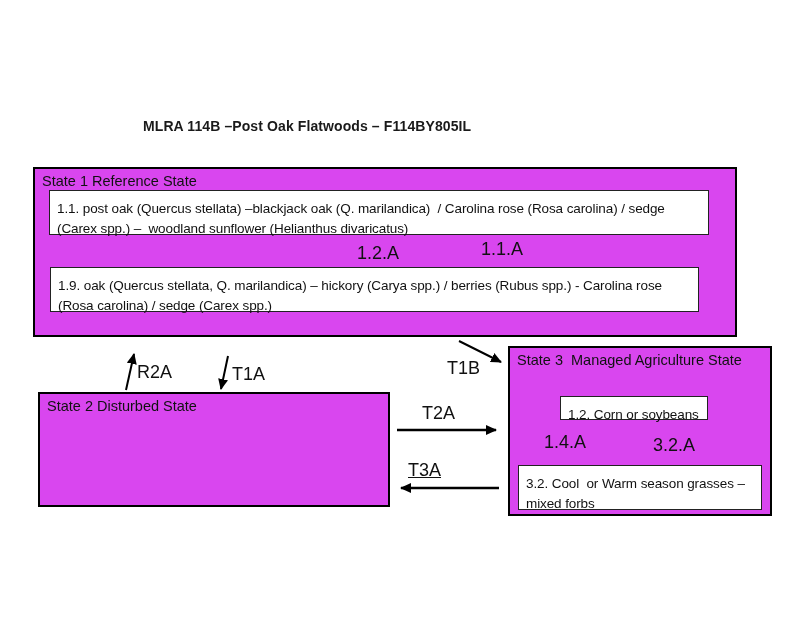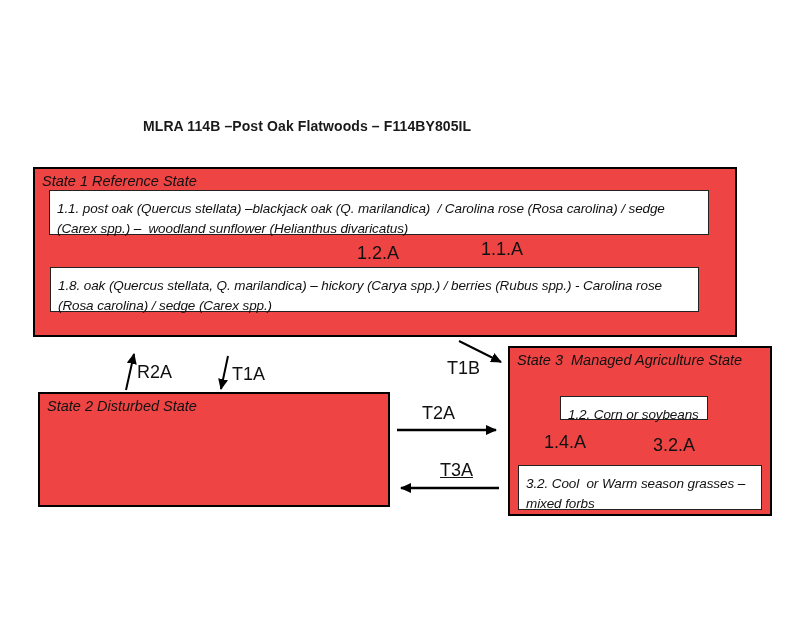--- a/index.html
+++ b/index.html
@@ -18,22 +18,21 @@
     top: 118px;
     font-size: 14px;
     font-weight: 600;
     letter-spacing: 0.1px;
     color: #1a1a1a;
     white-space: pre;
   }
   .state-box {
     position: absolute;
     border: 2.5px solid #000;
-    background: #ef4444;
-    font-style: italic;
+    background: #d946ef;
   }
   .state-label {
     position: absolute;
     left: 7px;
     top: 4px;
     font-size: 14.5px;
     color: #111;
     white-space: pre;
   }
   .community {
@@ -88,32 +87,32 @@
     <line x1="592" y1="427" x2="592" y2="456" marker-end="url(#ah)"></line>
     <line x1="639" y1="457" x2="639" y2="428" marker-end="url(#ah)"></line>
   </svg>
 
   <div class="title">MLRA 114B –Post Oak Flatwoods – F114BY805IL</div>
 
   <div class="state-box" style="left:33px; top:167px; width:704px; height:170px;">
     <div class="state-label">State 1 Reference State</div>
     <div class="community" style="left:14px; top:21px; width:660px; height:45px;">1.1. post oak (Quercus stellata) –blackjack oak (Q. marilandica)  / Carolina rose (Rosa carolina) / sedge
 (Carex spp.) –  woodland sunflower (Helianthus divaricatus)</div>
-    <div class="community" style="left:15px; top:98px; width:649px; height:45px;">1.8. oak (Quercus stellata, Q. marilandica) – hickory (Carya spp.) / berries (Rubus spp.) - Carolina rose
+    <div class="community" style="left:15px; top:98px; width:649px; height:45px;">1.9. oak (Quercus stellata, Q. marilandica) – hickory (Carya spp.) / berries (Rubus spp.) - Carolina rose
 (Rosa carolina) / sedge (Carex spp.)</div>
   </div>
 
   <div class="pathway-label" style="left:357px; top:243px;">1.2.A</div>
   <div class="pathway-label" style="left:481px; top:239px;">1.1.A</div>
 
   <div class="pathway-label" style="left:137px; top:362px;">R2A</div>
   <div class="pathway-label" style="left:232px; top:364px;">T1A</div>
   <div class="pathway-label" style="left:447px; top:358px;">T1B</div>
   <div class="pathway-label" style="left:422px; top:403px;">T2A</div>
-  <div class="pathway-label" style="left:440px; top:460px;text-decoration:underline;">T3A</div>
+  <div class="pathway-label" style="left:408px; top:460px;text-decoration:underline;">T3A</div>
 
   <div class="state-box" style="left:38px; top:392px; width:352px; height:115px;">
     <div class="state-label">State 2 Disturbed State</div>
   </div>
 
   <div class="state-box" style="left:508px; top:346px; width:264px; height:170px;">
     <div class="state-label">State 3  Managed Agriculture State</div>
     <div class="community" style="left:50px; top:48px; width:148px; height:24px;">1.2. Corn or soybeans</div>
     <div class="community" style="left:8px; top:117px; width:244px; height:45px;">3.2. Cool  or Warm season grasses –
 mixed forbs</div>

